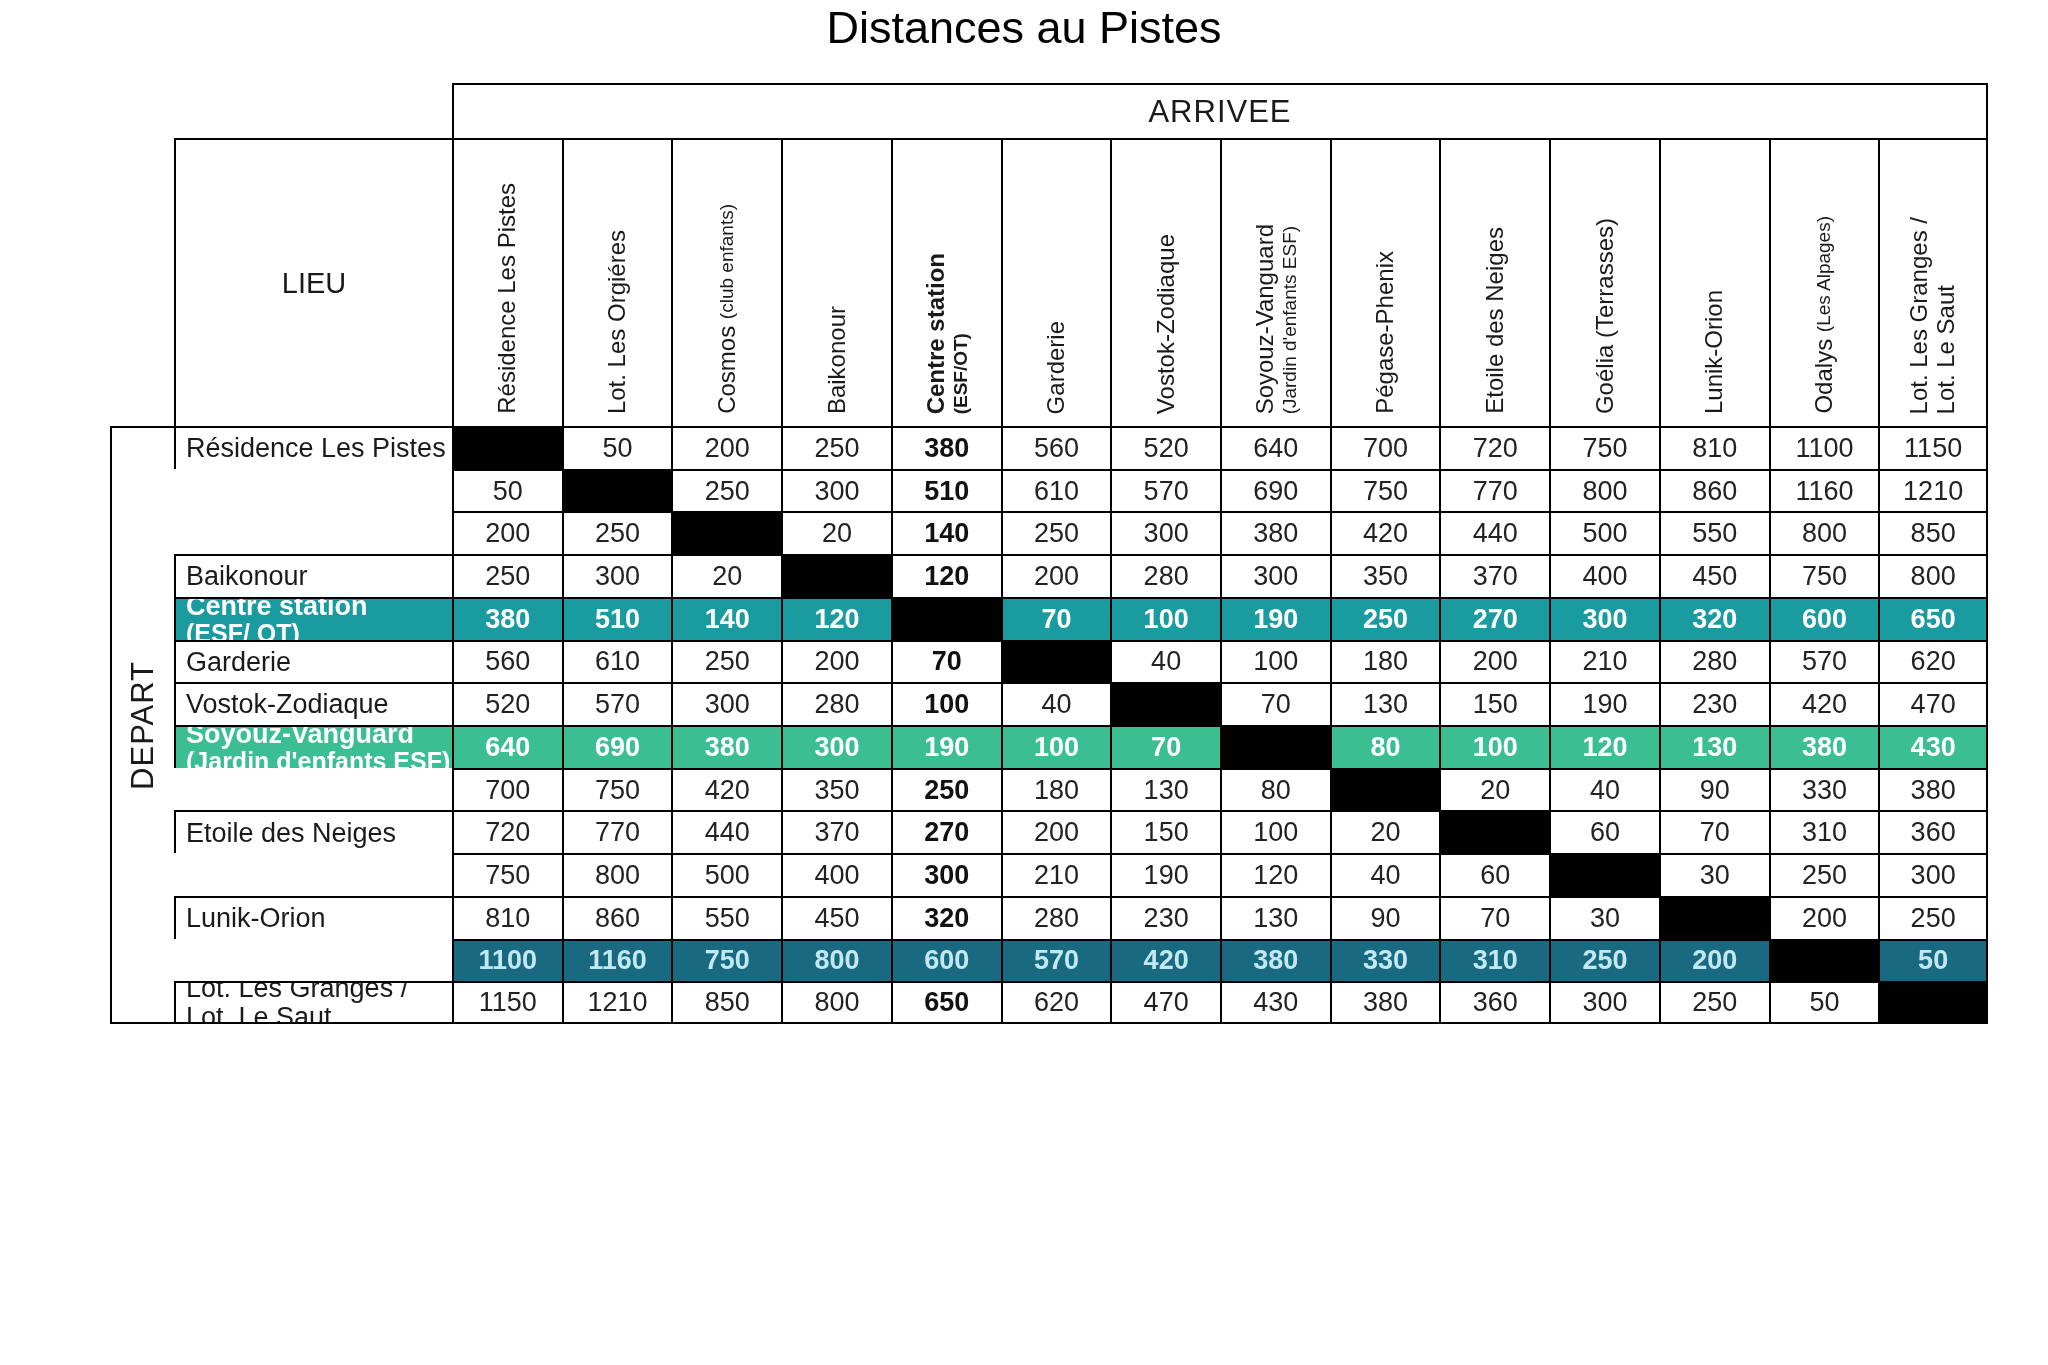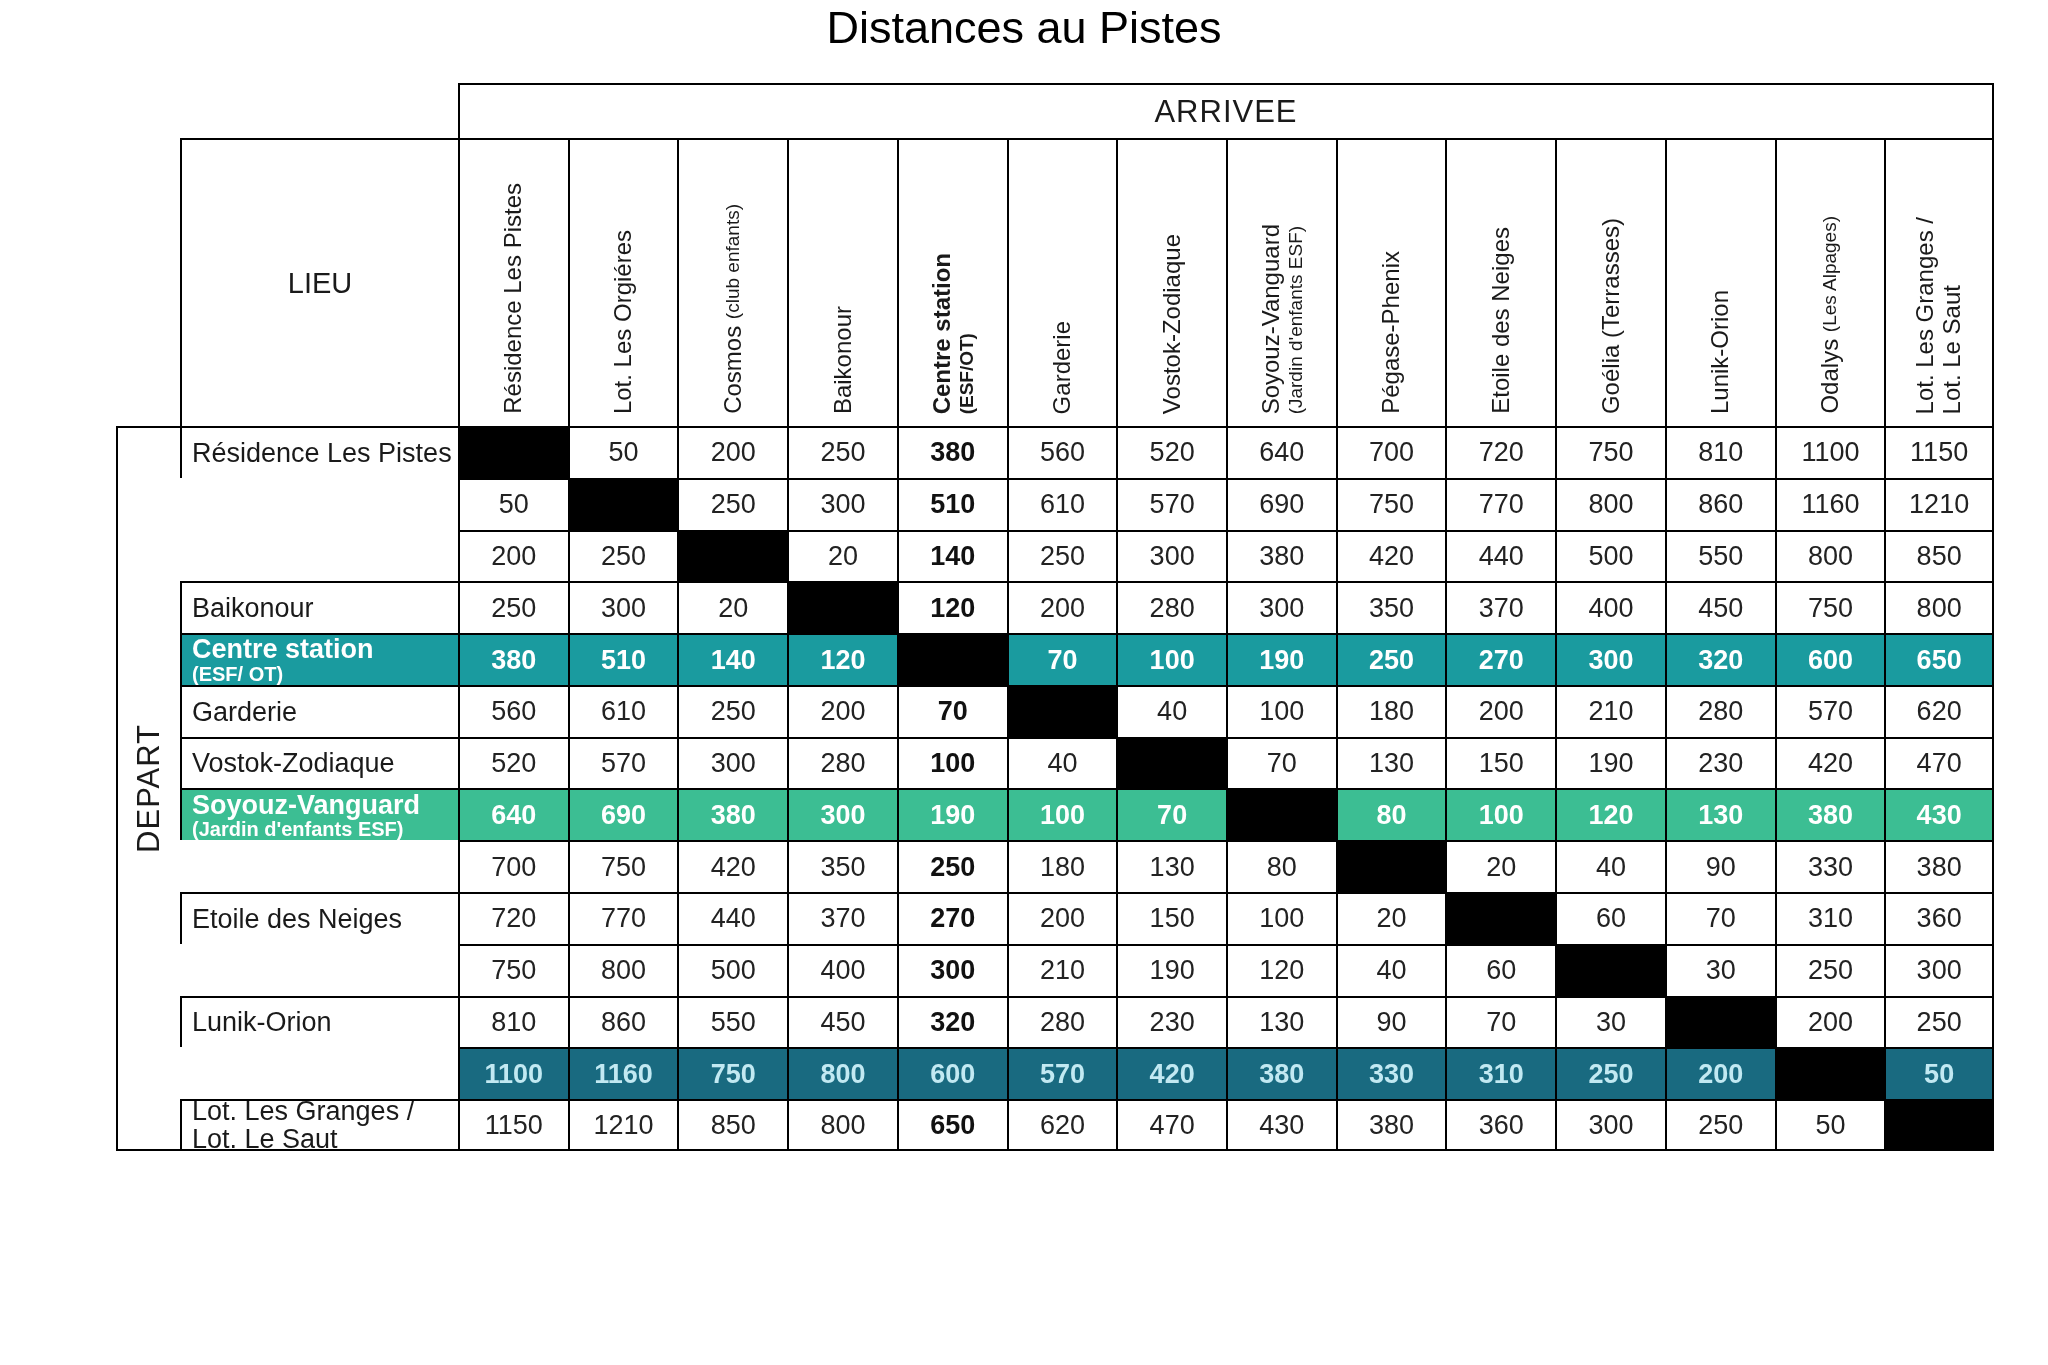--- a/index.html
+++ b/index.html
@@ -19,25 +19,24 @@
     width: 100%;
     text-align: center;
     font-size: 45px;
     color: #000;
   }
   .grid {
     position: absolute;
     left: 110px;
     top: 83px;
     width: 1878px;
-    height: 1068px;
+    height: 941px;
     display: grid;
     grid-template-columns: 64px 278px repeat(14, 1fr);
     grid-template-rows: 55px 288px repeat(14, 1fr);
-    margin-left: 6px;
   }
   .c {
     box-sizing: border-box;
     display: flex;
     align-items: center;
     justify-content: center;
     border-top: 2px solid #000;
     border-left: 2px solid #000;
     background: #fff;
     overflow: hidden;
@@ -66,21 +65,21 @@
     flex-direction: column;
     align-items: flex-start;
     justify-content: center;
     padding-left: 10px;
     font-size: 27px;
     line-height: 1.05;
     text-align: left;
   }
   .rowlabel .small-inline { font-size: 20px; }
   .rowlabel .second { font-size: 27px; }
-  .rowlabel .second.small { font-size: 20px; }
+  .rowlabel .second.small { font-size: 25px; }
 
   .val { font-size: 27px; color: #222; }
   .val.boldcol { font-weight: bold; color: #111; }
   .hl { font-weight: bold; }
 </style>
 </head>
 <body>
 
 <div class="page">
   <div class="title">Distances au Pistes</div>

